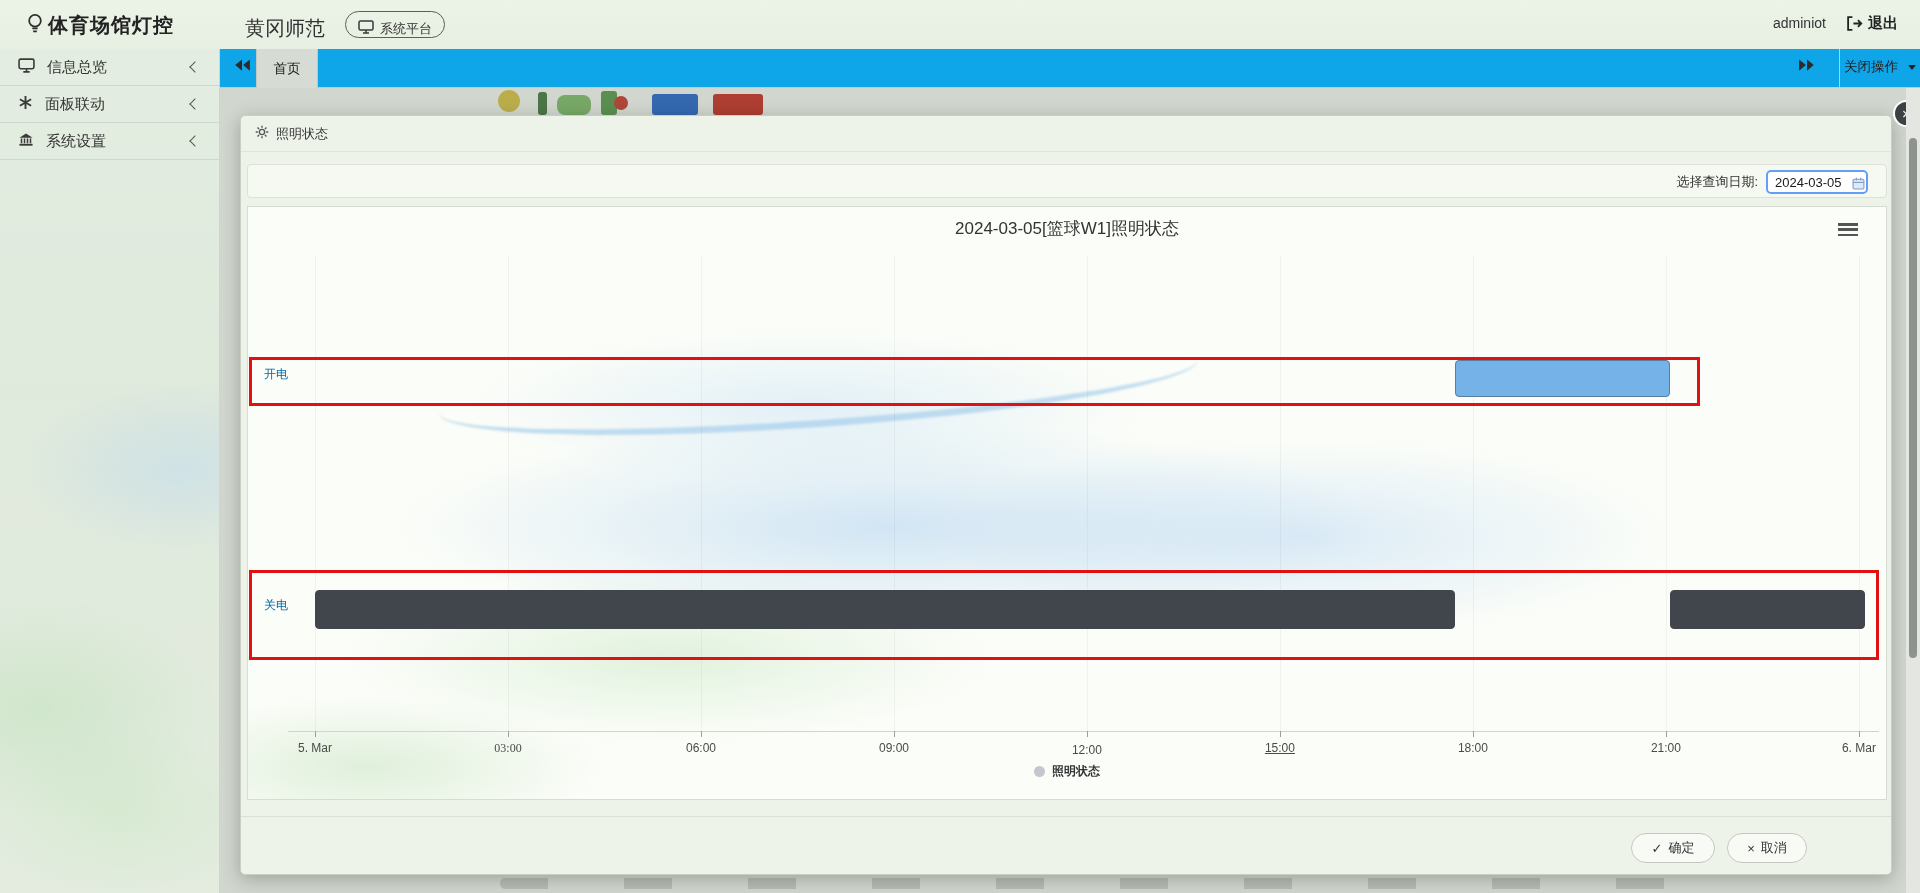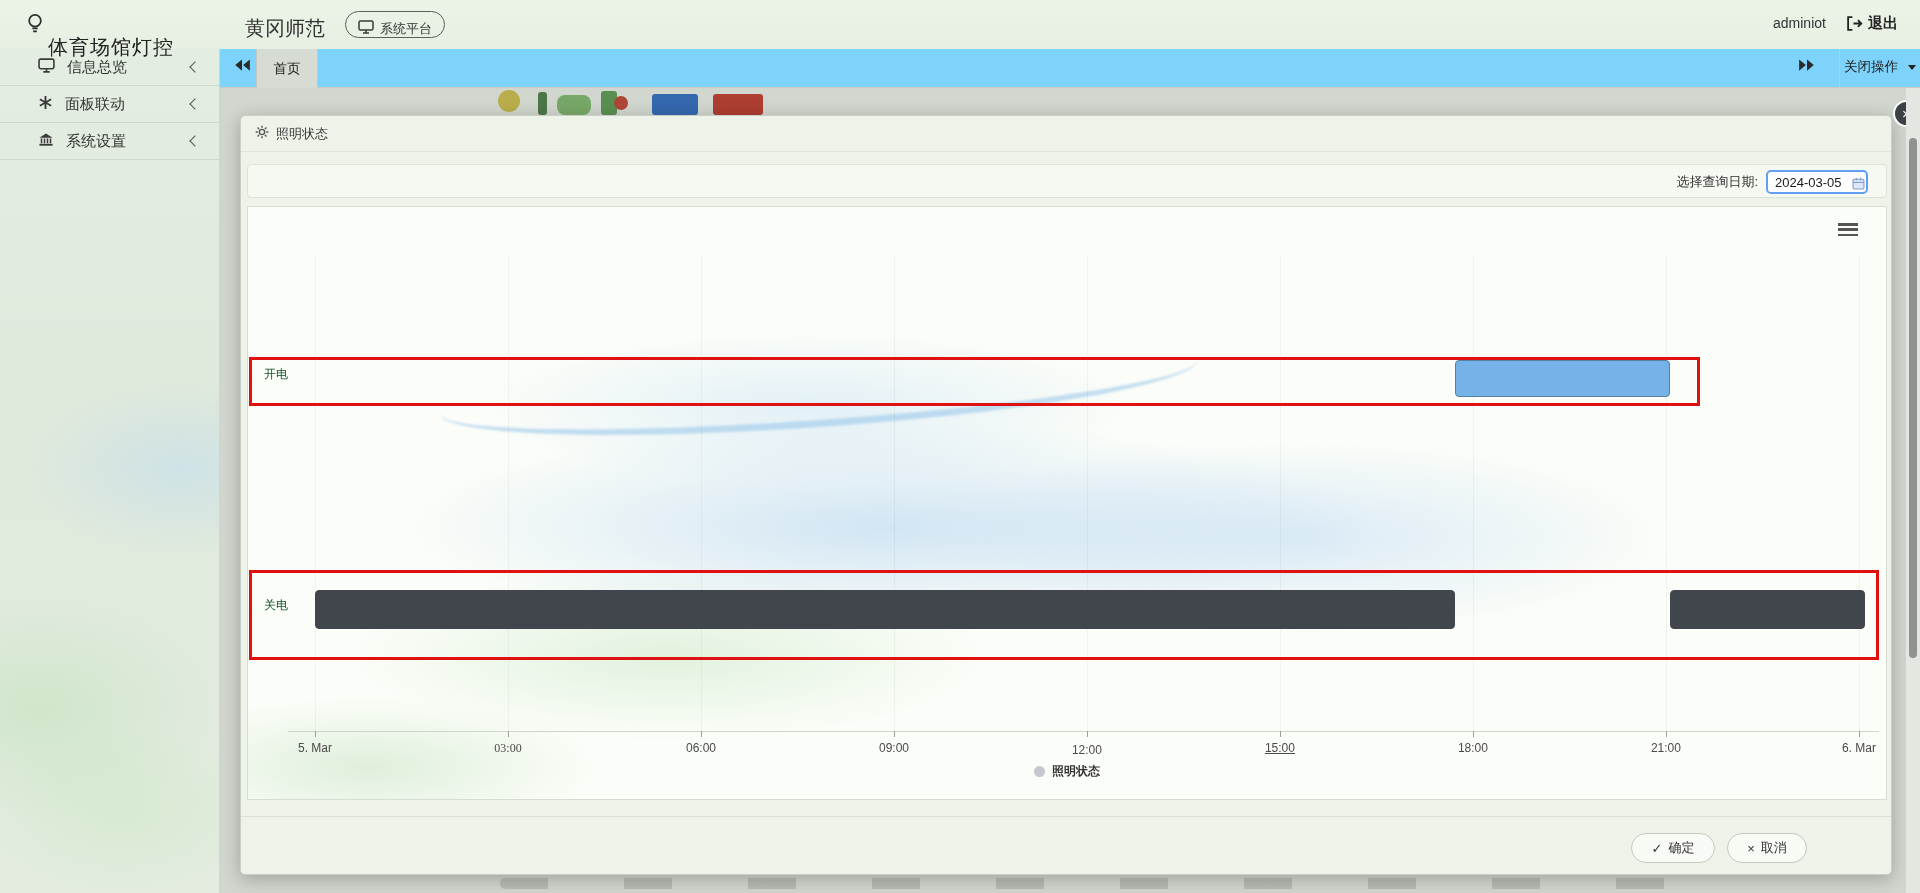--- a/index.html
+++ b/index.html
@@ -3,47 +3,47 @@
 <meta charset="utf-8">
 <style>
   * { margin:0; padding:0; box-sizing:border-box; }
   html,body { width:1920px; height:893px; overflow:hidden; }
   body { font-family:"Liberation Sans","DejaVu Sans",sans-serif; color:#2b2b2b; }
   #app { position:relative; width:1920px; height:893px; background:#e7efe4; overflow:hidden; }
 
   
   #topbar { position:absolute; left:0; top:0; width:1920px; height:49px;
     background:linear-gradient(#ecf4e8,#e6efe2); z-index:30; }
-  #topbar .app-title { position:absolute; left:48px; top:12px; font-size:20px; font-weight:normal; color:#222; letter-spacing:1px;margin-top:22px; }
+  #topbar .app-title { position:absolute; left:48px; top:12px; font-size:20px; font-weight:bold; color:#222; letter-spacing:1px; }
   #topbar .bulb { position:absolute; left:27px; top:13px; }
   #topbar .org { position:absolute; left:245px; top:15px; font-size:20px; color:#333;text-align:center; }
   .pill-btn { position:absolute; left:345px; top:11px; height:27px; padding:8px 12px; border:1px solid #5a5f5a;
     border-radius:14px; display:flex; align-items:flex-start; gap:6px; font-size:13px; color:#333; background:transparent; cursor:pointer; }
   #topbar .user { position:absolute; left:1773px; top:15px; font-size:14px; color:#333; }
   #topbar .logout-ic { position:absolute; left:1846px; top:16px; }
   #topbar .logout { position:absolute; left:1868px; top:14px; font-size:15px; color:#222; font-weight:bold; cursor:pointer; }
 
   
   #sidebar { position:absolute; left:0; top:49px; width:220px; height:844px; z-index:25;
     background:linear-gradient(#e4ede1,#dfe9dc 40%,#e3ecdf);
     border-right:1px solid #ccd6c9; }
   #sidebar:before { content:""; position:absolute; inset:0;
     background:
       radial-gradient(220px 120px at 180px 420px, rgba(186,216,240,.45), transparent 70%),
       radial-gradient(260px 160px at 40px 660px, rgba(190,225,185,.5), transparent 70%),
       radial-gradient(200px 120px at 120px 760px, rgba(205,232,198,.55), transparent 70%); }
-  .side-item { position:relative; height:37px; display:flex; align-items:center; padding-left:38px;
+  .side-item { position:relative; height:37px; display:flex; align-items:center; padding-left:18px;
     border-bottom:1px solid rgba(180,192,178,.45); cursor:pointer; }
   .side-item .lbl { margin-left:12px; font-size:15px; color:#333; }
   .side-item .chev { position:absolute; right:20px; top:14px; width:8px; height:8px;
     border-left:1.5px solid #555; border-bottom:1.5px solid #555; transform:rotate(45deg); }
 
   
   #tabstrip { position:absolute; left:220px; top:49px; width:1700px; height:39px;
-    background:#7dd3fc; border-bottom:1px solid #c6ccc3; z-index:20; }
+    background:#0ea5e9; border-bottom:1px solid #c6ccc3; z-index:20; }
   .tab-nav { position:absolute; top:9px; cursor:pointer; }
   #tab-home { position:absolute; left:36px; top:0; width:62px; height:39px; background:#d6dbd3;
     border-left:1px solid #c2c8bf; border-right:1px solid #c2c8bf; display:flex; align-items:center; justify-content:center;
     font-size:13.5px; color:#222; cursor:pointer; }
   #close-ops { position:absolute; right:4px; top:9px; font-size:13.5px; color:#222; cursor:pointer; display:flex; align-items:center; gap:10px; }
   #close-ops .caret { width:0; height:0; border-left:4px solid transparent; border-right:4px solid transparent; border-top:5px solid #222; }
   #tab-right-sep { position:absolute; right:80px; top:0; width:1px; height:39px; background:#c6ccc3; }
 
   
   #content-bg { position:absolute; left:220px; top:88px; width:1700px; height:805px; background:#e9f0e6; }
@@ -85,21 +85,21 @@
   #chart-swoosh { position:absolute; left:190px; top:140px; width:760px; height:80px; border-radius:50%;
     border-bottom:7px solid rgba(150,196,234,.55); transform:rotate(-4deg); filter:blur(1px); }
   #chart-title { position:absolute; left:0; top:10px; width:100%; text-align:center; font-size:17px; color:#333; }
   #burger { position:absolute; right:28px; top:16px; width:20px; height:14px; cursor:pointer; }
   #burger div { height:2.5px; background:#555; margin-bottom:2.8px; }
   #plot { position:absolute; inset:0; }
   .gridline { position:absolute; width:1px; background:rgba(60,80,60,.06); top:48px; }
   .tickmark { position:absolute; width:1px; height:6px; background:#9aa298; }
   .ticklabel { position:absolute; font-size:12px; color:#4a4a4a; transform:translateX(-50%); white-space:nowrap; }
   .axisline { position:absolute; height:1px; background:#cfd5cb; }
-  .row-label { position:absolute; font-size:12px; color:#14532d;text-align:right; }
+  .row-label { position:absolute; font-size:12px; color:#0369a1;text-align:right; }
   .bar { position:absolute; border-radius:4px; }
   .hl-box { position:absolute; border:3px solid #e01111; }
   #legend { position:absolute; left:0; top:556px; width:100%; display:flex; justify-content:center; align-items:center; gap:7px; }
   #legend .dot { width:11px; height:11px; border-radius:50%; background:#c6c6cf; }
   #legend .txt { font-size:12px; font-weight:bold; color:#333; }
 
   
   #modal-footer { position:absolute; left:0; bottom:0; width:100%; height:58px; border-top:1px solid #dbe0d6; }
   .foot-btn { position:absolute; top:16px; height:30px; border:1px solid #c3c8bf; border-radius:15px; background:#f8faf5;
     font-size:13px; color:#333; display:flex; align-items:center; justify-content:center; gap:6px; cursor:pointer;
@@ -222,20 +222,21 @@
                 <path d="M4 .8v2.4M8 .8v2.4" stroke="#7e9cc8"></path>
               </svg>
           </span>
         </span>
       </div>
     </div>
 
     <div id="chart-card">
       <div id="chart-bg"></div>
       <div id="chart-swoosh"></div>
+      <div id="chart-title">2024-03-05[篮球W1]照明状态</div>
       <div id="burger">
           <div></div>
           <div></div>
           <div></div>
         </div>
       <div id="plot">
           <div class="axisline" style="left: 40px; top: 524px; width: 1590.92px;"></div>
           <div class="gridline" style="left: 67px; height: 476px;"></div>
           <div class="tickmark" style="left: 67px; top: 524px;"></div>
           <div class="ticklabel" style="left: 67px; top: 534px;">5. Mar</div>

